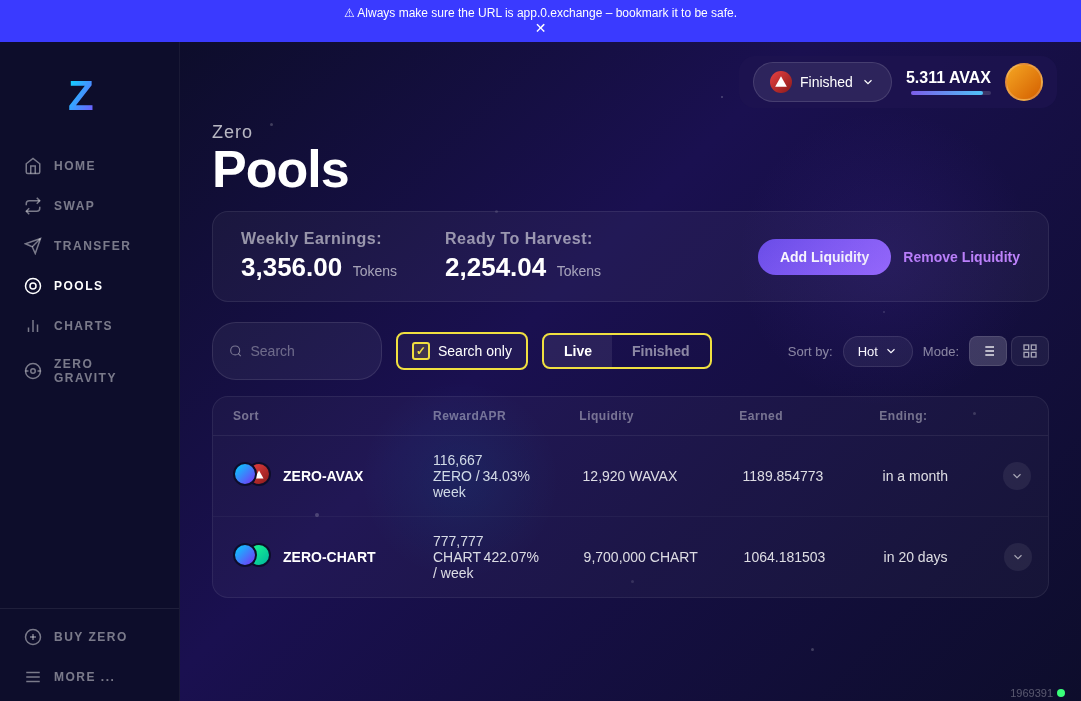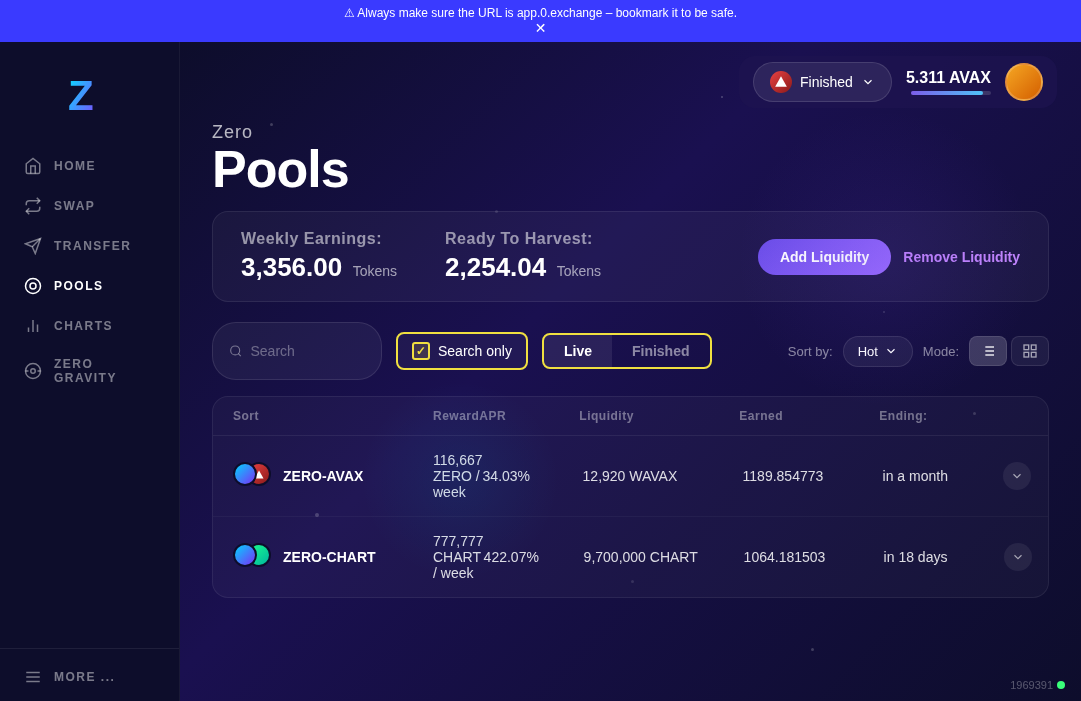--- a/index.html
+++ b/index.html
@@ -452,21 +452,21 @@
       display: flex;
       align-items: center;
       justify-content: center;
       cursor: pointer;
       color: rgba(255,255,255,0.6);
     }
 
     
     .version-badge {
       position: absolute;
-      bottom: 24px;
+      bottom: 16px;
       right: 16px;
       font-size: 11px;
       color: rgba(255,255,255,0.3);
       display: flex;
       align-items: center;
       gap: 4px;
     }
     .version-dot {
       width: 8px;
       height: 8px;
@@ -568,20 +568,30 @@
           </svg>
         </span>
         <span>ZERO GRAVITY</span>
       </div>
     </nav>
 
     <div class="nav-divider"></div>
 
     <div class="nav-bottom">
 
+      <div class="nav-item">
+        <span class="nav-icon">
+          <svg width="18" height="18" viewBox="0 0 24 24" fill="none" stroke="currentColor" stroke-width="2">
+            <circle cx="12" cy="12" r="10"></circle>
+            <line x1="12" y1="8" x2="12" y2="16"></line>
+            <line x1="8" y1="12" x2="16" y2="12"></line>
+          </svg>
+        </span>
+        <span>BUY ZERO</span>
+      </div>
 
       <div class="nav-item">
         <span class="nav-icon">
           <svg width="18" height="18" viewBox="0 0 24 24" fill="none" stroke="currentColor" stroke-width="2">
             <line x1="3" y1="6" x2="21" y2="6"></line>
             <line x1="3" y1="12" x2="21" y2="12"></line>
             <line x1="3" y1="18" x2="21" y2="18"></line>
           </svg>
         </span>
         <span>More ...</span>
@@ -748,21 +758,21 @@
           <div class="pool-icons">
             <div class="pool-icon-1 zero-icon-bg"></div>
             <div class="pool-icon-2 chart-icon-bg"></div>
           </div>
           <span class="pool-name">ZERO-CHART</span>
         </div>
         <div class="td">777,777 CHART / week</div>
         <div class="td">422.07%</div>
         <div class="td">9,700,000 CHART</div>
         <div class="td">1064.181503</div>
-        <div class="td">in 18 days</div>
+        <div class="td">in 20 days</div>
         <div class="td">
           <button class="expand-btn">
             <svg width="14" height="14" viewBox="0 0 24 24" fill="none" stroke="currentColor" stroke-width="2">
               <polyline points="6 9 12 15 18 9"></polyline>
             </svg>
           </button>
         </div>
       </div>
     </div>
 

